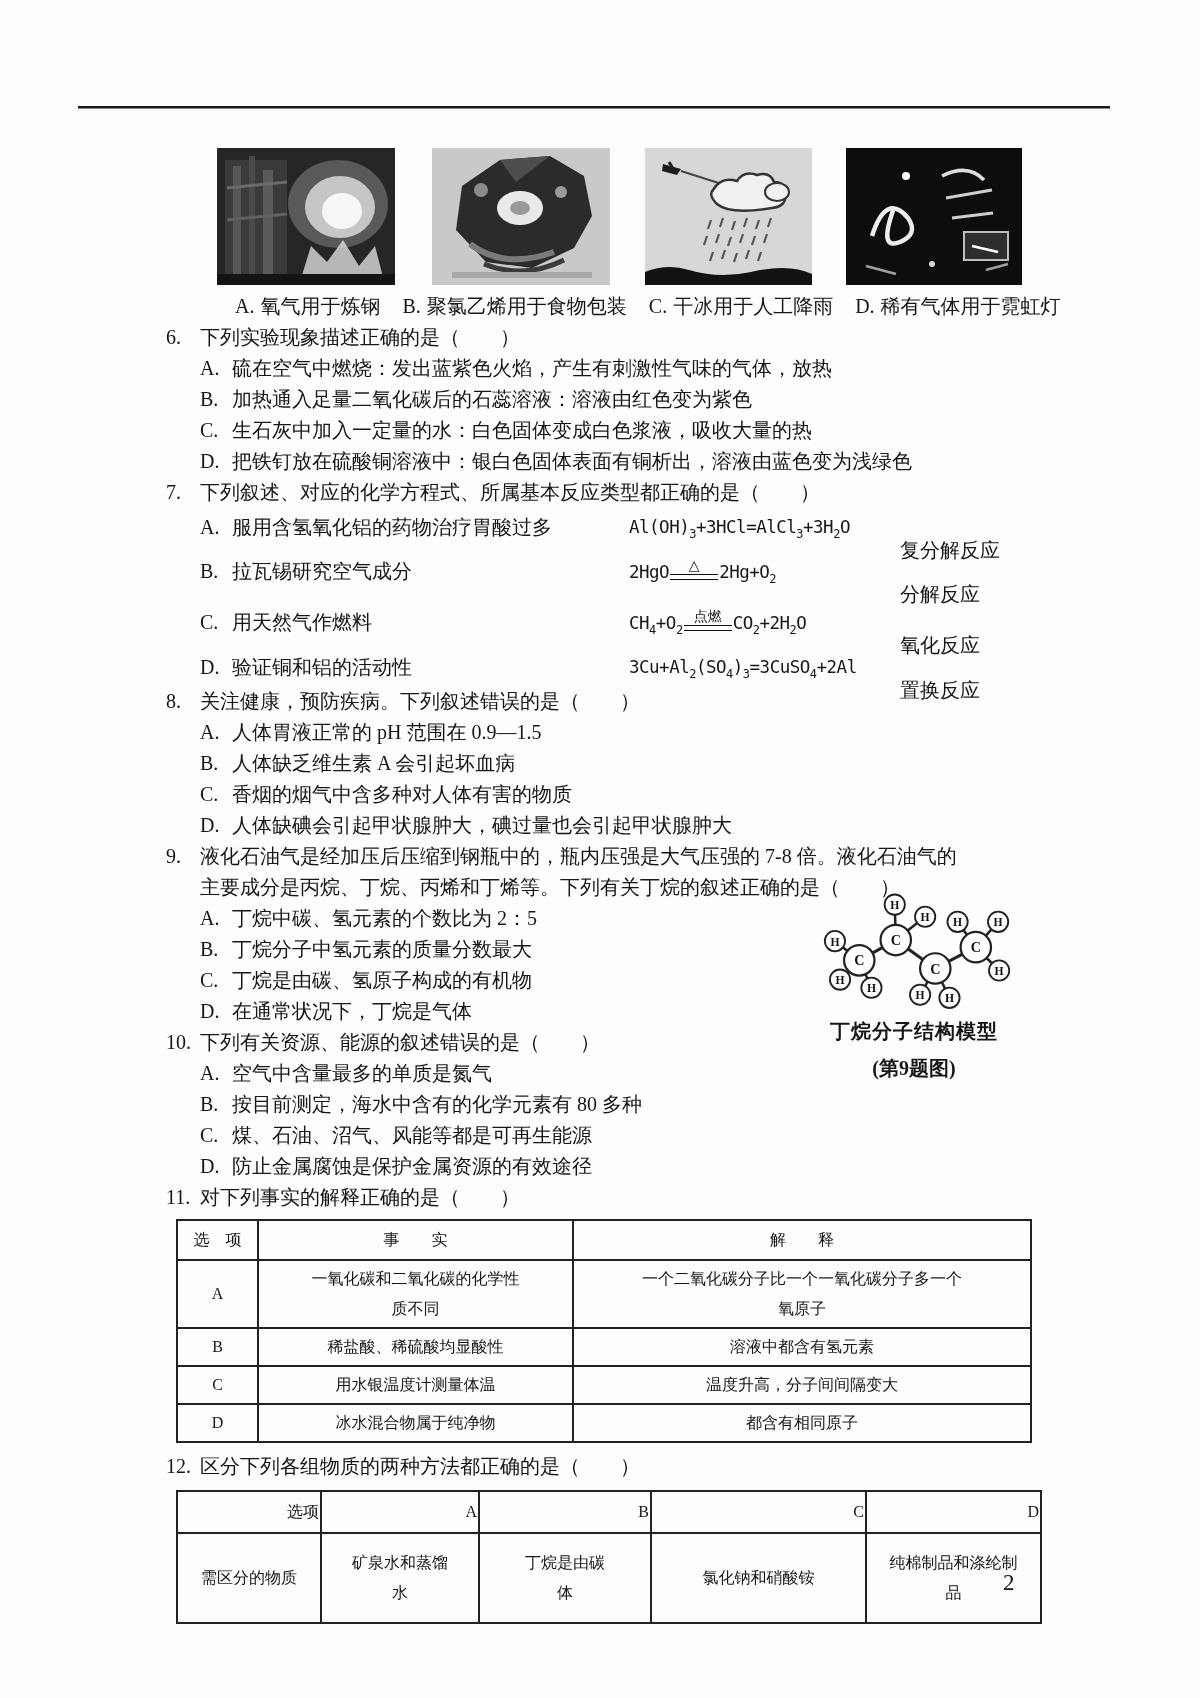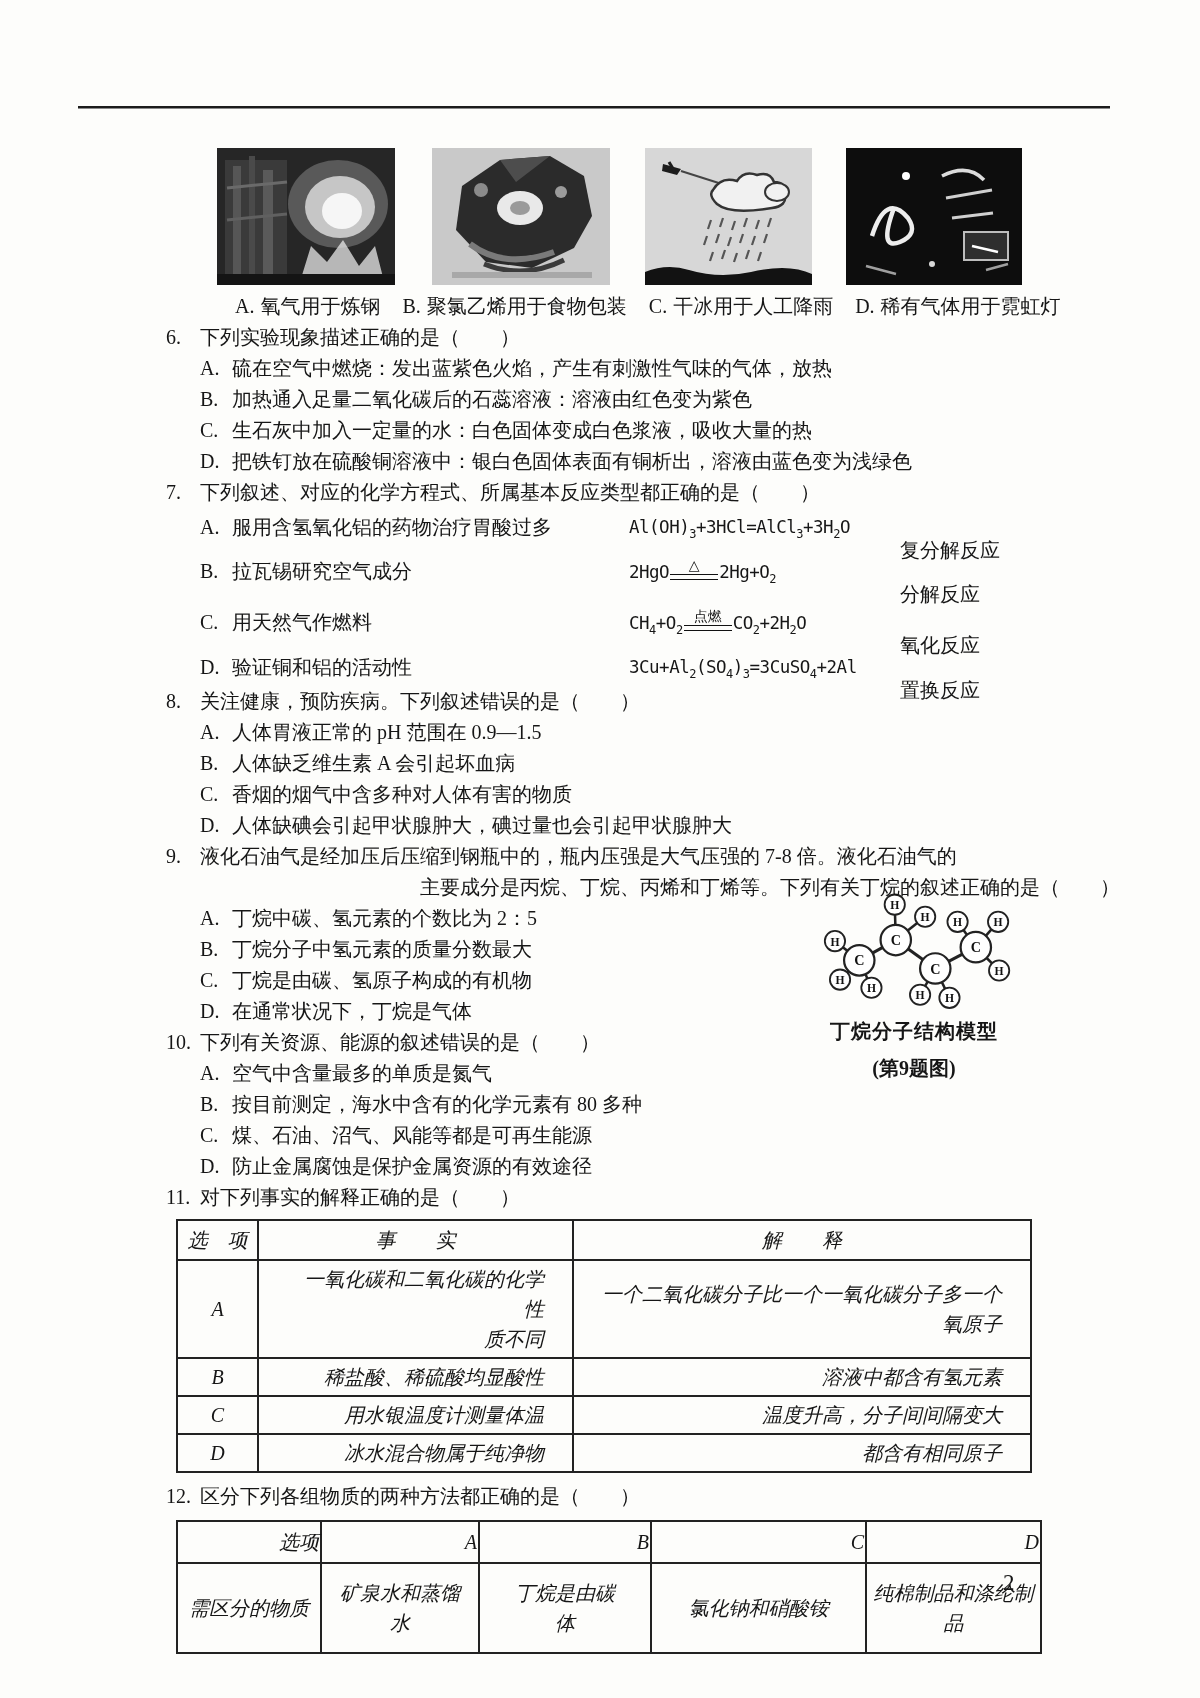--- a/index.html
+++ b/index.html
@@ -17,45 +17,45 @@
   .photo svg{display:block;}
   
   .content{position:absolute;left:0;top:291px;width:1120px;}
   .caption-row{display:flex;margin-left:235px;height:31px;line-height:31px;
     font-size:20px;white-space:nowrap;}
   .caption-row .cap{display:flex;margin-right:22px;}
   .cap .lab{margin-right:6px;}
   .line{height:31px;line-height:31px;font-size:20px;white-space:nowrap;}
   .stem{margin-left:166px;display:flex;}
   .stem .num{width:34px;flex:none;}
-  .stem2{margin-left:200px;text-align:right;}
+  .stem2{margin-left:200px;}
   .opt{margin-left:200px;display:flex;}
   .opt .lab{width:32px;flex:none;}
   
   .q7row{position:relative;margin-left:200px;display:flex;align-items:center;
     height:38px;font-size:20px;white-space:nowrap;}
   .q7row.tall{height:51px;}
   .q7row .lab{width:32px;flex:none;}
   .eq{position:absolute;left:429px;display:flex;align-items:center;
     font-family:"DejaVu Sans Mono","Liberation Mono",monospace;
     font-size:17.5px;letter-spacing:-0.5px;white-space:nowrap;}
   .eq sub{font-size:12px;line-height:0;}
   .rtype{position:absolute;left:700px;white-space:nowrap;margin-top:46px;}
   .ceq{display:inline-flex;flex-direction:column;align-items:center;
     margin:0 1px;transform:translateY(-3px);}
   .ceq .cond{font-size:14px;line-height:16px;letter-spacing:0;
     font-family:"Liberation Serif","DejaVu Serif",serif;padding:0 9px;}
   .ceq .dl{align-self:stretch;height:4px;min-width:48px;
     border-top:1.6px solid #111;border-bottom:1.6px solid #111;}
   
-  table{border-collapse:collapse;table-layout:fixed;font-size:20px;font-style:italic;}
+  table{border-collapse:collapse;table-layout:fixed;font-size:16px;}
   td,th{border:2px solid #222;font-weight:normal;}
   .t11{margin:6px 0 0 176px;width:854px;}
   .t11 th{height:36px;text-align:center;}
-  .t11 td{padding:3px 28px;line-height:30px;text-align:right;vertical-align:middle;}
+  .t11 td{padding:3px 28px;line-height:30px;text-align:center;vertical-align:middle;}
   .t11 td.optcol{text-align:center;padding:3px 2px;}
   .t11 .wrap{white-space:pre-line;}
   .t12{margin:8px 0 0 176px;width:864px;}
   .t12 th{height:38px;text-align:right;}
   .t12 td{padding:6px 4px;line-height:30px;text-align:center;vertical-align:middle;
     white-space:pre-line;height:76px;}
   
   .figure{position:absolute;left:788px;top:858px;width:252px;text-align:center;}
   .figure .figtitle{font-size:20px;font-weight:bold;margin-top:4px;letter-spacing:1px;}
   .figure .figsub{font-size:20px;font-weight:bold;margin-top:10px;}

